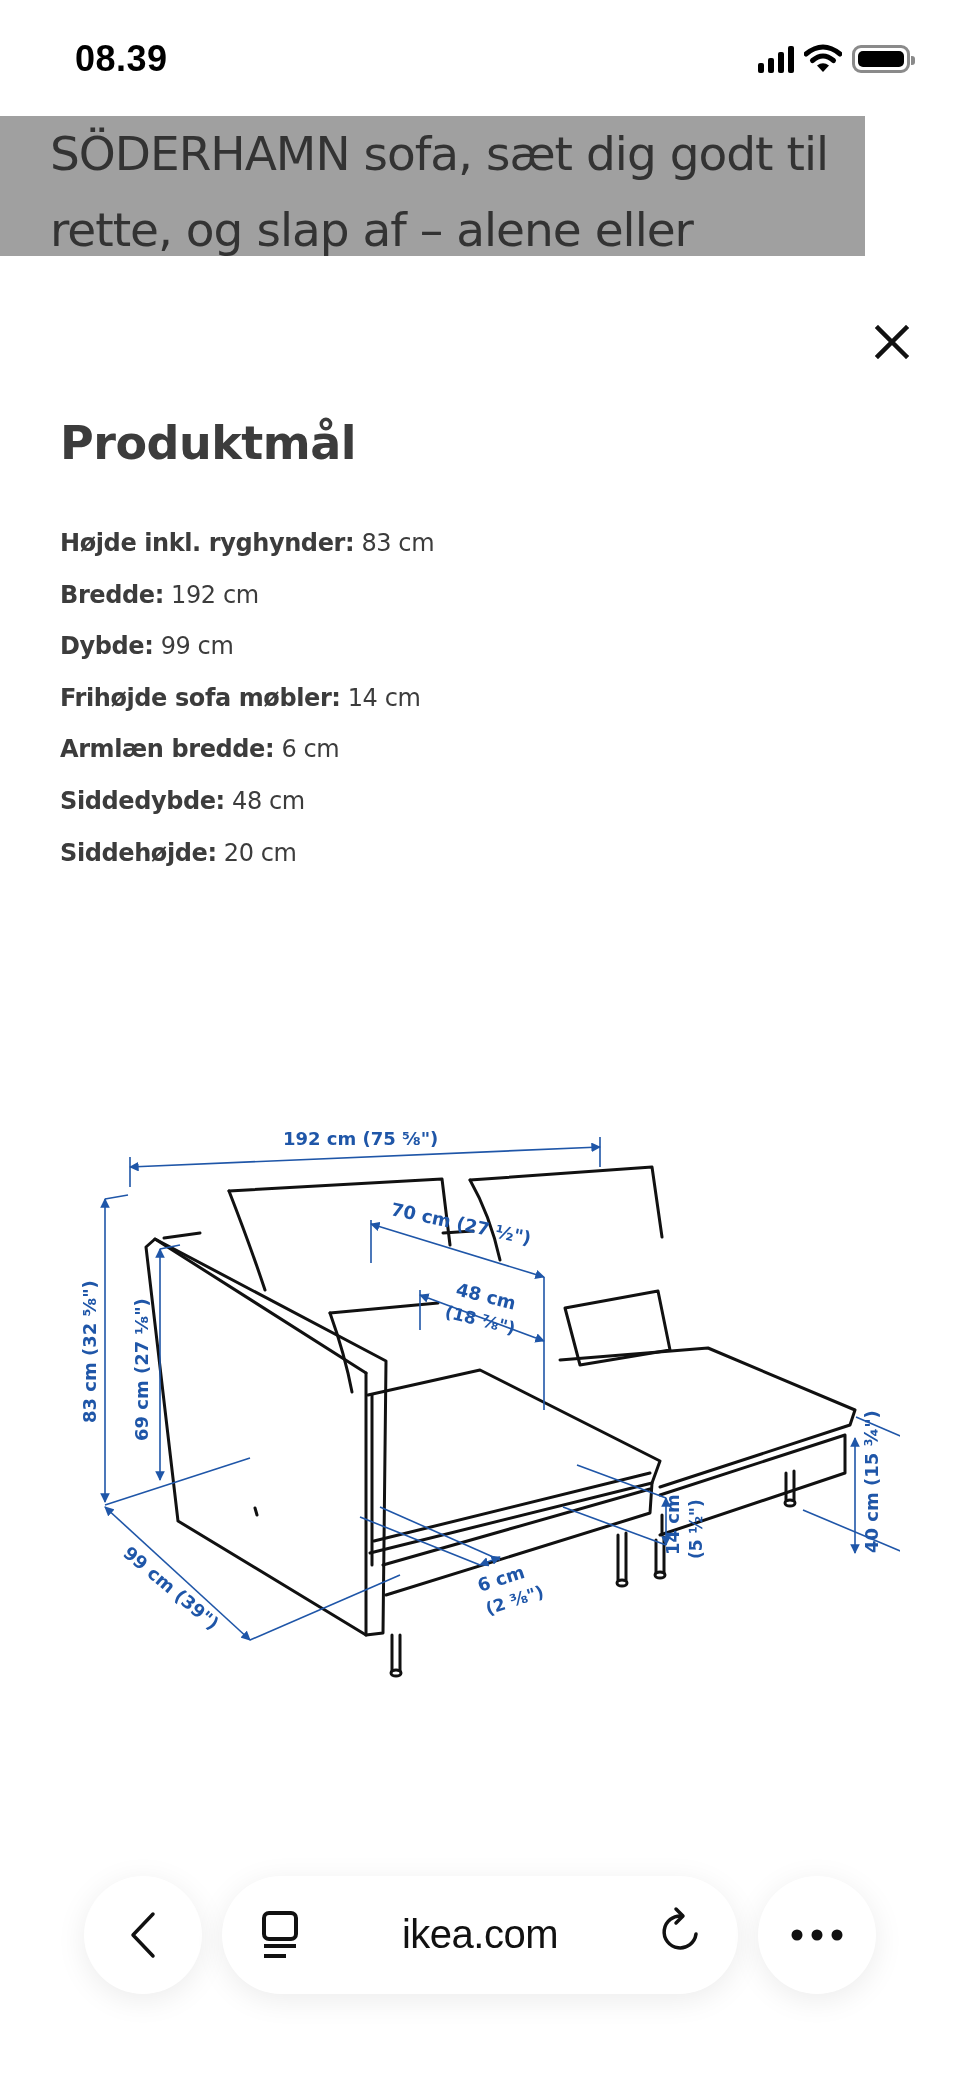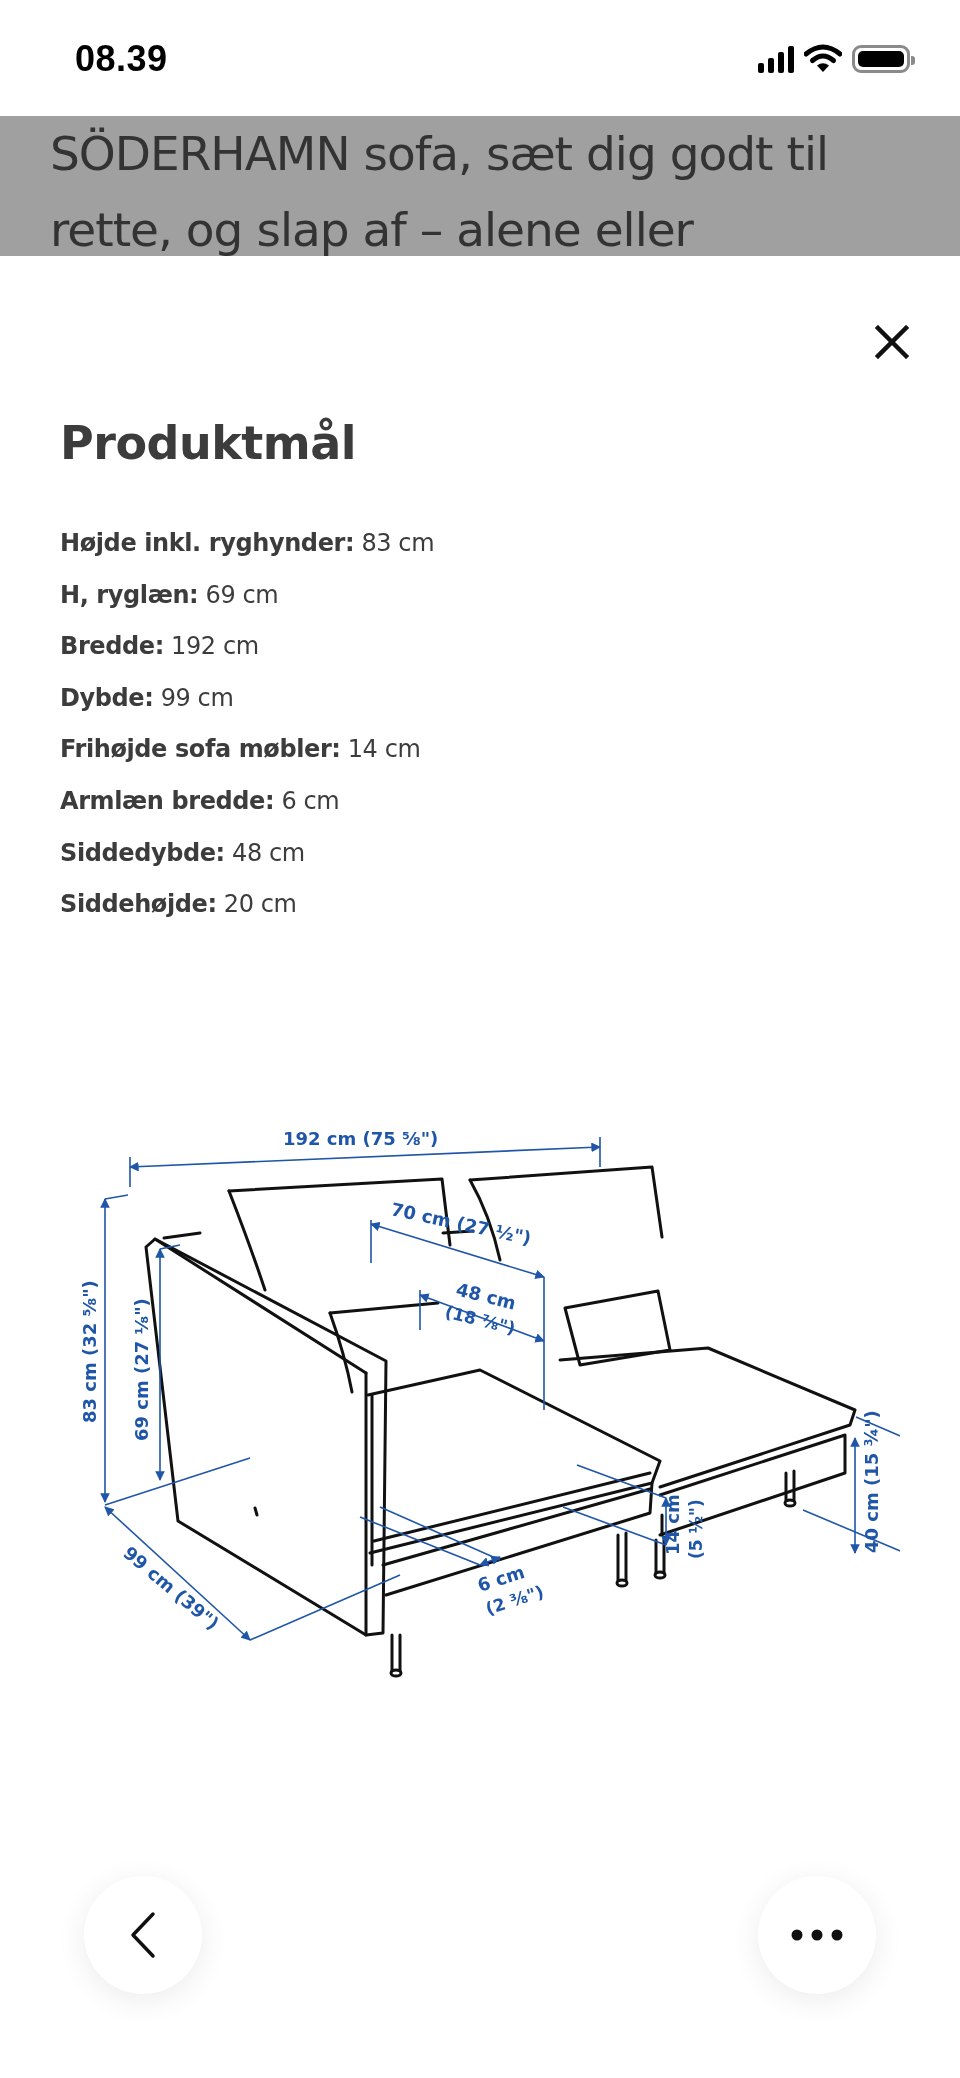--- a/index.html
+++ b/index.html
@@ -8,21 +8,21 @@
 
   .status-bar { position: absolute; top: 0; left: 0; width: 960px; height: 116px; background: #ffffff; text-decoration: underline; }
   .status-time { position: absolute; left: 75px; top: 38px; font-size: 36px; font-weight: 700; letter-spacing: 0.5px; color: #000; }
   .status-icons { position: absolute; right: 50px; top: 44px; display: flex; align-items: center; gap: 10px; }
   .signal { display: flex; align-items: flex-end; gap: 4px; height: 28px; }
   .signal span { display: block; width: 6px; background: #000; border-radius: 2px; }
   .battery { width: 58px; height: 28px; border: 3px solid #8a8a8a; border-radius: 9px; padding: 3px; position: relative; }
   .battery::after { content: ""; position: absolute; right: -8px; top: 8px; width: 4px; height: 9px; background: #8a8a8a; border-radius: 0 3px 3px 0; }
   .battery-fill { width: 100%; height: 100%; background: #000; border-radius: 5px; }
 
-  .backdrop { position: absolute; top: 116px; left: 0; width: 960px; height: 140px; background: #a0a0a0; overflow: hidden; }
+  .backdrop { position: absolute; top: 116px; left: 0; width: 865px; height: 140px; background: #a0a0a0; overflow: hidden; }
   .backdrop-text { position: absolute; left: 50px; top: 0px; width: 860px; font-family: "DejaVu Sans", sans-serif; font-size: 47px; line-height: 76px; color: #333; letter-spacing: -1px; }
 
   .sheet { position: absolute; top: 234px; left: 0; width: 960px; height: 1844px; background: #ffffff; border-radius: 24px 24px 0 0; margin-top: 34px; }
   .close-btn { position: absolute; left: 862px; top: 44px; width: 60px; height: 60px; display: flex; align-items: center; justify-content: center; cursor: pointer; }
 
   .sheet-title { position: absolute; left: 60px; top: 148px; font-family: "DejaVu Sans", sans-serif; font-size: 46px; font-weight: 700; color: #3c3c3c; letter-spacing: -0.5px; }
 
   .specs { position: absolute; left: 60px; top: 250px; list-style: none; }
   .spec { font-family: "DejaVu Sans", sans-serif; font-size: 24px; line-height: 51.6px; color: #3c3c3c; letter-spacing: -0.4px; white-space: nowrap; }
   .spec-label { font-weight: 700; }
@@ -68,21 +68,20 @@
   <div class="close-btn">
     <svg width="34" height="34" viewBox="0 0 34 34">
       <path d="M3 3 L31 31 M31 3 L3 31" stroke="#111" stroke-width="4.5" stroke-linecap="square"></path>
     </svg>
   </div>
 
   <h1 class="sheet-title">Produktmål</h1>
 
   <ul class="specs">
     <li class="spec"><span class="spec-label">Højde inkl. ryghynder:</span> <span>83 cm</span></li>
-    <li class="spec"><span class="spec-label">H, ryglæn:</span> <span>69 cm</span></li>
     <li class="spec"><span class="spec-label">Bredde:</span> <span>192 cm</span></li>
     <li class="spec"><span class="spec-label">Dybde:</span> <span>99 cm</span></li>
     <li class="spec"><span class="spec-label">Frihøjde sofa møbler:</span> <span>14 cm</span></li>
     <li class="spec"><span class="spec-label">Armlæn bredde:</span> <span>6 cm</span></li>
     <li class="spec"><span class="spec-label">Siddedybde:</span> <span>48 cm</span></li>
     <li class="spec"><span class="spec-label">Siddehøjde:</span> <span>20 cm</span></li>
   </ul>
 </div>
 
 <div class="diagram">
@@ -173,20 +172,32 @@
   </svg>
 </div>
 
 <div class="browser-bar">
   <div class="round-btn" style="left:84px">
     <svg width="30" height="48" viewBox="0 0 30 48">
       <path d="M25 3 L5 24 L25 45" stroke="#111" stroke-width="3.5" fill="none" stroke-linecap="round" stroke-linejoin="round"></path>
     </svg>
   </div>
 
+  <div class="url-pill">
+    <svg class="reader-icon" width="40" height="50" viewBox="0 0 40 50">
+      <rect x="4" y="3" width="32" height="26" rx="5" stroke="#111" stroke-width="4" fill="none"></rect>
+      <line x1="4" y1="36" x2="36" y2="36" stroke="#111" stroke-width="4"></line>
+      <line x1="4" y1="46" x2="26" y2="46" stroke="#111" stroke-width="4"></line>
+    </svg>
+    <div class="url-text">ikea.com</div>
+    <svg class="reload-icon" width="40" height="52" viewBox="0 0 40 52">
+      <path d="M22 10 A16 16 0 1 0 36 28" stroke="#111" stroke-width="3.5" fill="none" stroke-linecap="round"></path>
+      <path d="M16 3 L23 10 L16 17" stroke="#111" stroke-width="3.5" fill="none" stroke-linecap="round" stroke-linejoin="round"></path>
+    </svg>
+  </div>
 
   <div class="round-btn" style="left:758px">
     <svg width="52" height="12" viewBox="0 0 52 12">
       <circle cx="6" cy="6" r="5.5" fill="#111"></circle>
       <circle cx="26" cy="6" r="5.5" fill="#111"></circle>
       <circle cx="46" cy="6" r="5.5" fill="#111"></circle>
     </svg>
   </div>
 </div>
 

